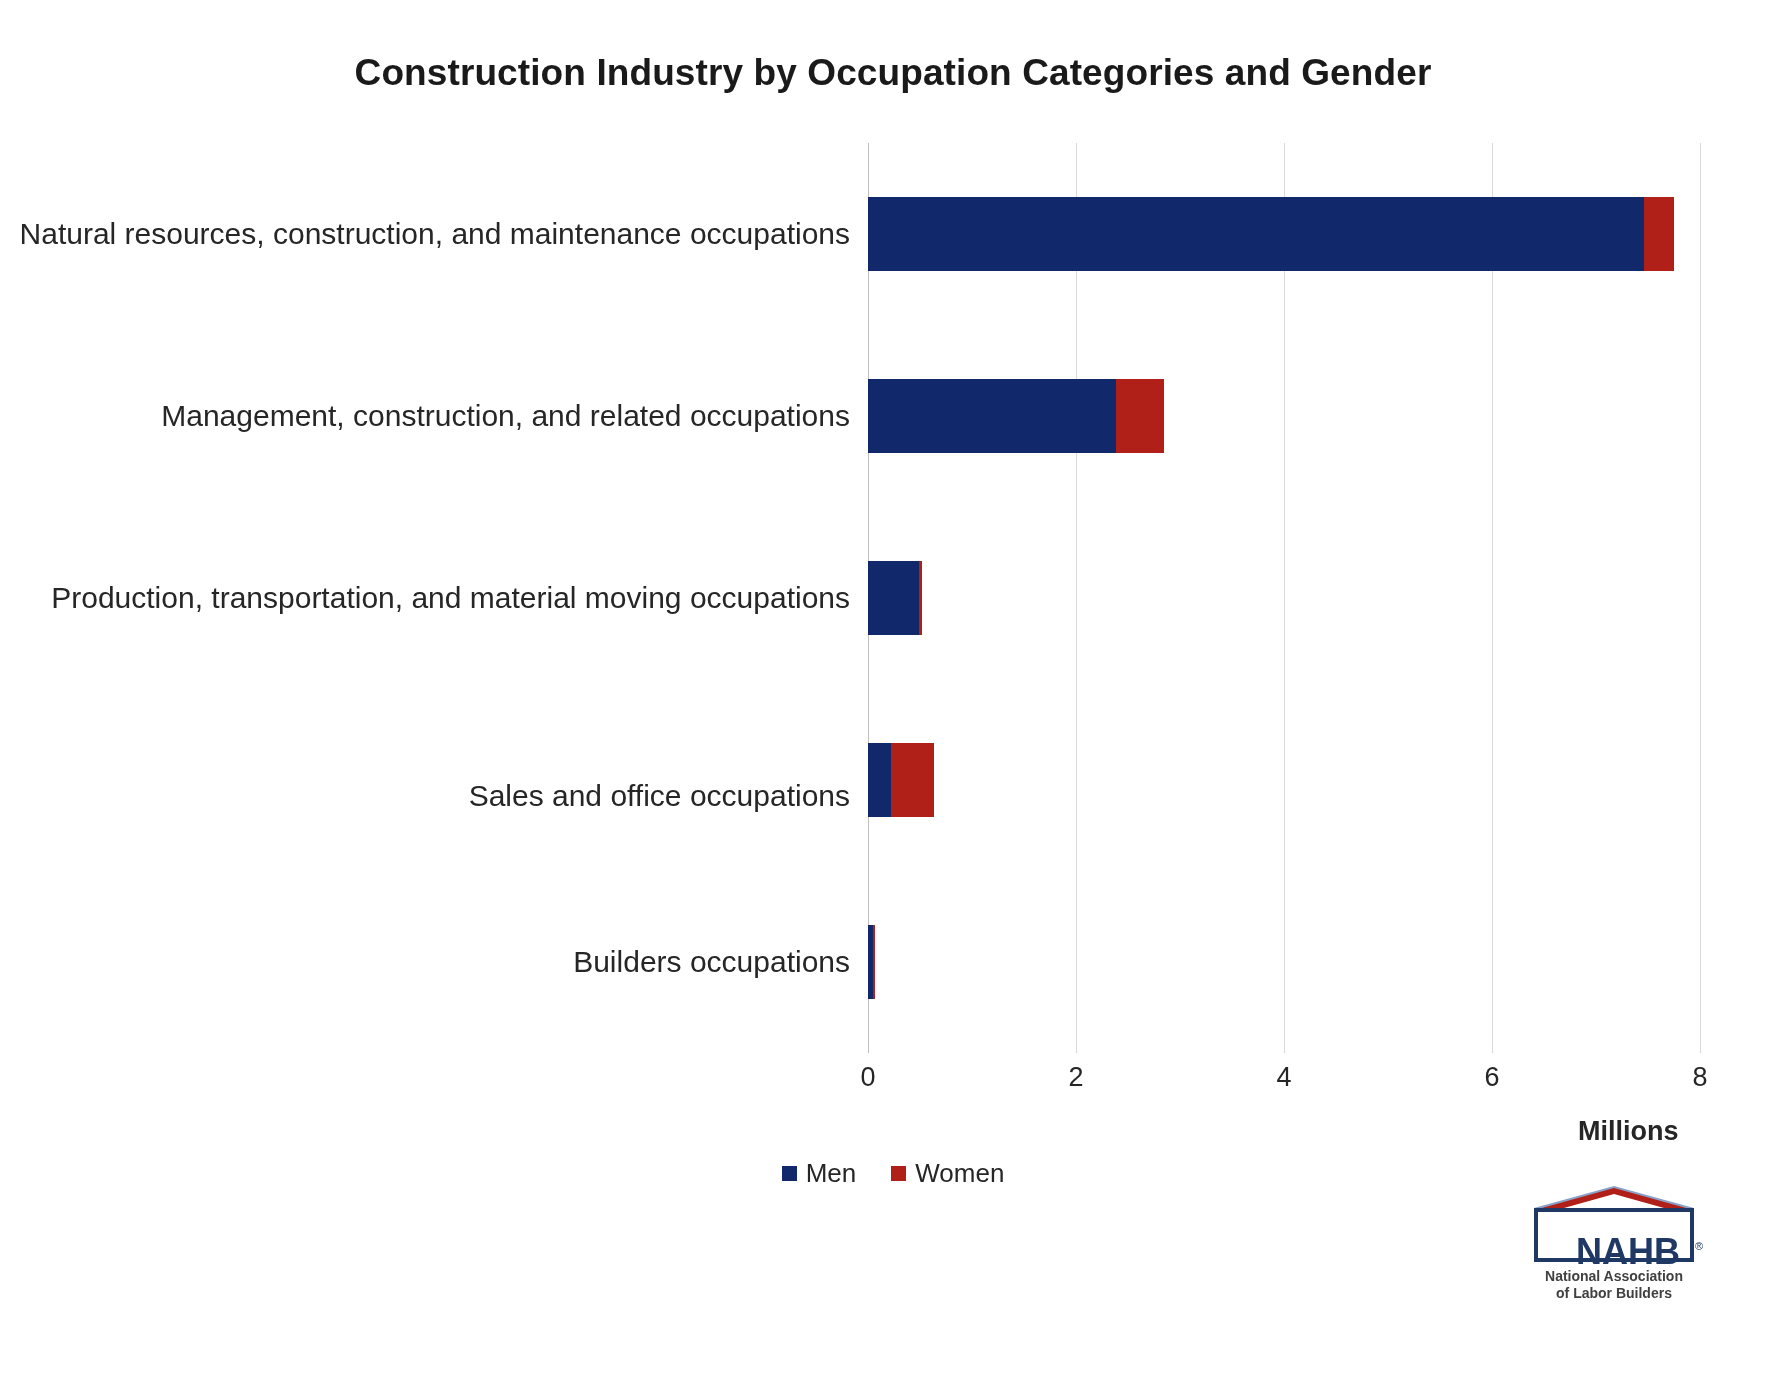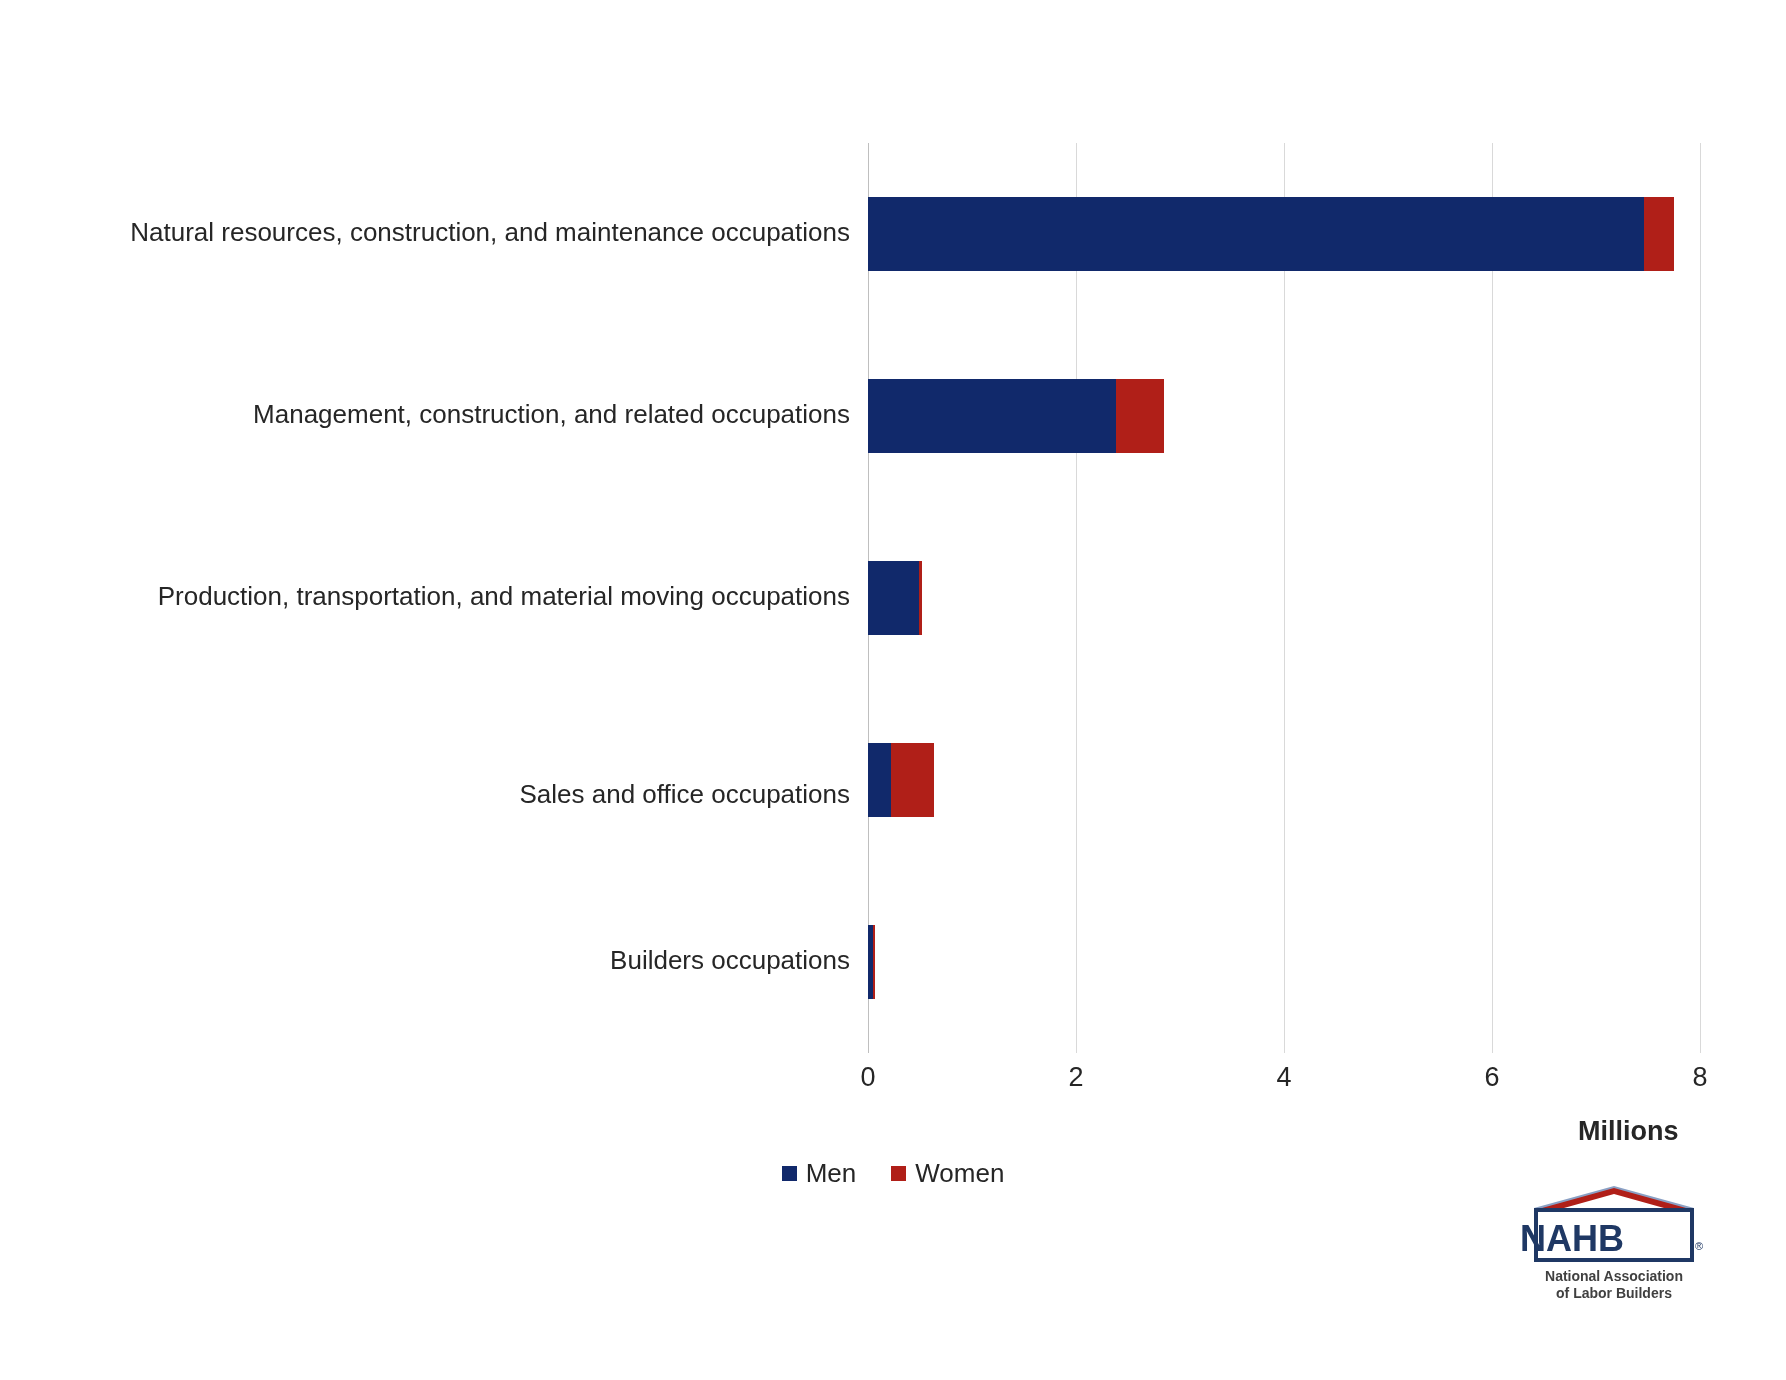--- a/index.html
+++ b/index.html
@@ -75,21 +75,21 @@
   .seg {
     position: absolute;
     top: 0;
     height: 100%;
   }
 
   .cat-label {
     position: absolute;
     right: 1722px; 
     text-align: right;
-    font-size: 26px;
+    font-size: 30px;
     color: #262626;
     white-space: nowrap;
   }
 
   .x-tick-label {
     position: absolute;
     top: 1062px;
     font-size: 27px;
     color: #262626;
     text-align: center;
@@ -157,25 +157,25 @@
     left: 14px;
     top: 26px;
     width: 160px;
     height: 54px;
     border: 4px solid #1f3864;
     background: #ffffff;
     box-sizing: border-box;
   }
   .logo-word {
     position: absolute;
-    left: 0; top: 30px;
+    left: 0; top: 43px;
     width: 160px;
     height: 54px;
     line-height: 54px;
-    text-align: left;
+    text-align: right;
     font-size: 36px;
     font-weight: bold;
     color: #1f3864;
     letter-spacing: 0px;
   }
   .logo-reg {
     position: absolute;
     left: 175px;
     top: 58px;
     font-size: 11px;
@@ -191,20 +191,21 @@
     font-weight: bold;
     color: #404040;
     line-height: 17px;
   }
 </style>
 </head>
 <body>
 
 <div class="chart-root">
 
+  <div class="chart-title">Construction Industry by Occupation Categories and Gender</div>
 
   <div id="cat-labels">
       <div class="cat-label" style="top: 217px; left: 0px; width: 850px;">Natural resources, construction, and maintenance occupations</div>
       <div class="cat-label" style="top: 399px; left: 0px; width: 850px;">Management, construction, and related occupations</div>
       <div class="cat-label" style="top: 581px; left: 0px; width: 850px;">Production, transportation, and material moving occupations</div>
       <div class="cat-label" style="top: 763px; left: 0px; width: 850px; margin-top: 16px;">Sales and office occupations</div>
       <div class="cat-label" style="top: 945px; left: 0px; width: 850px;">Builders occupations</div>
     </div>
 
   <div class="plot-area">

